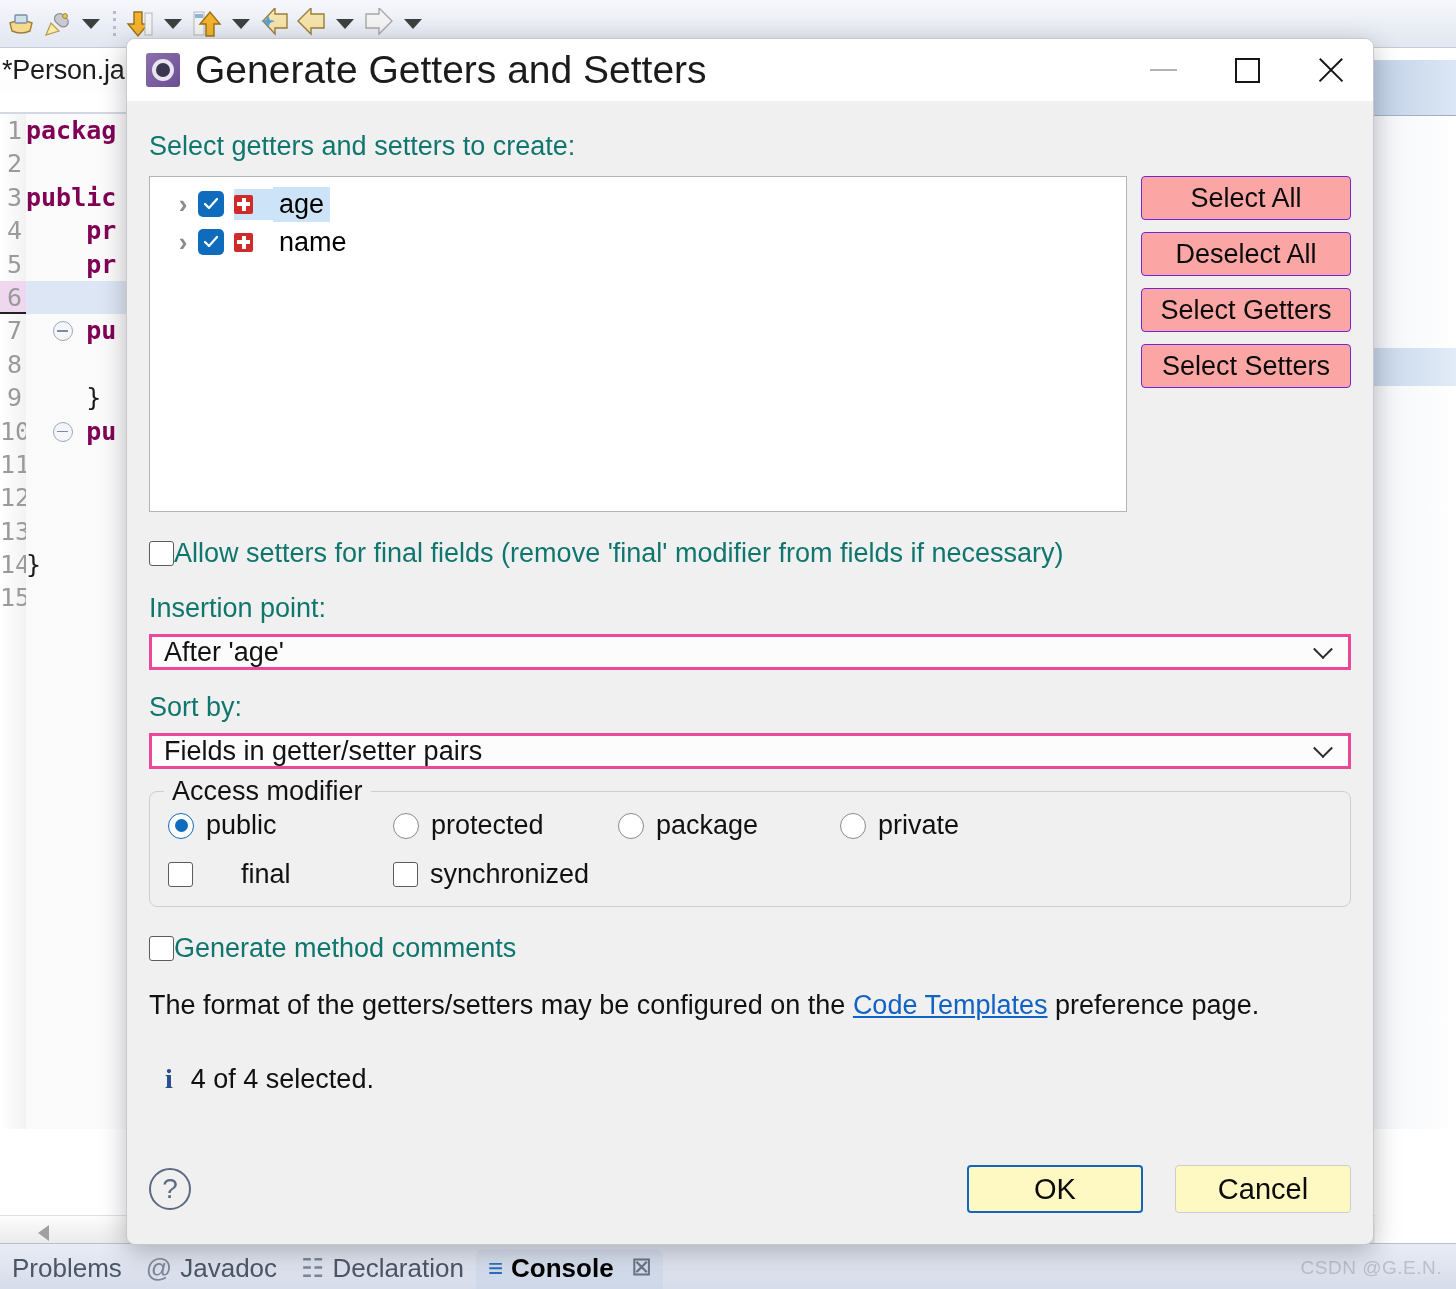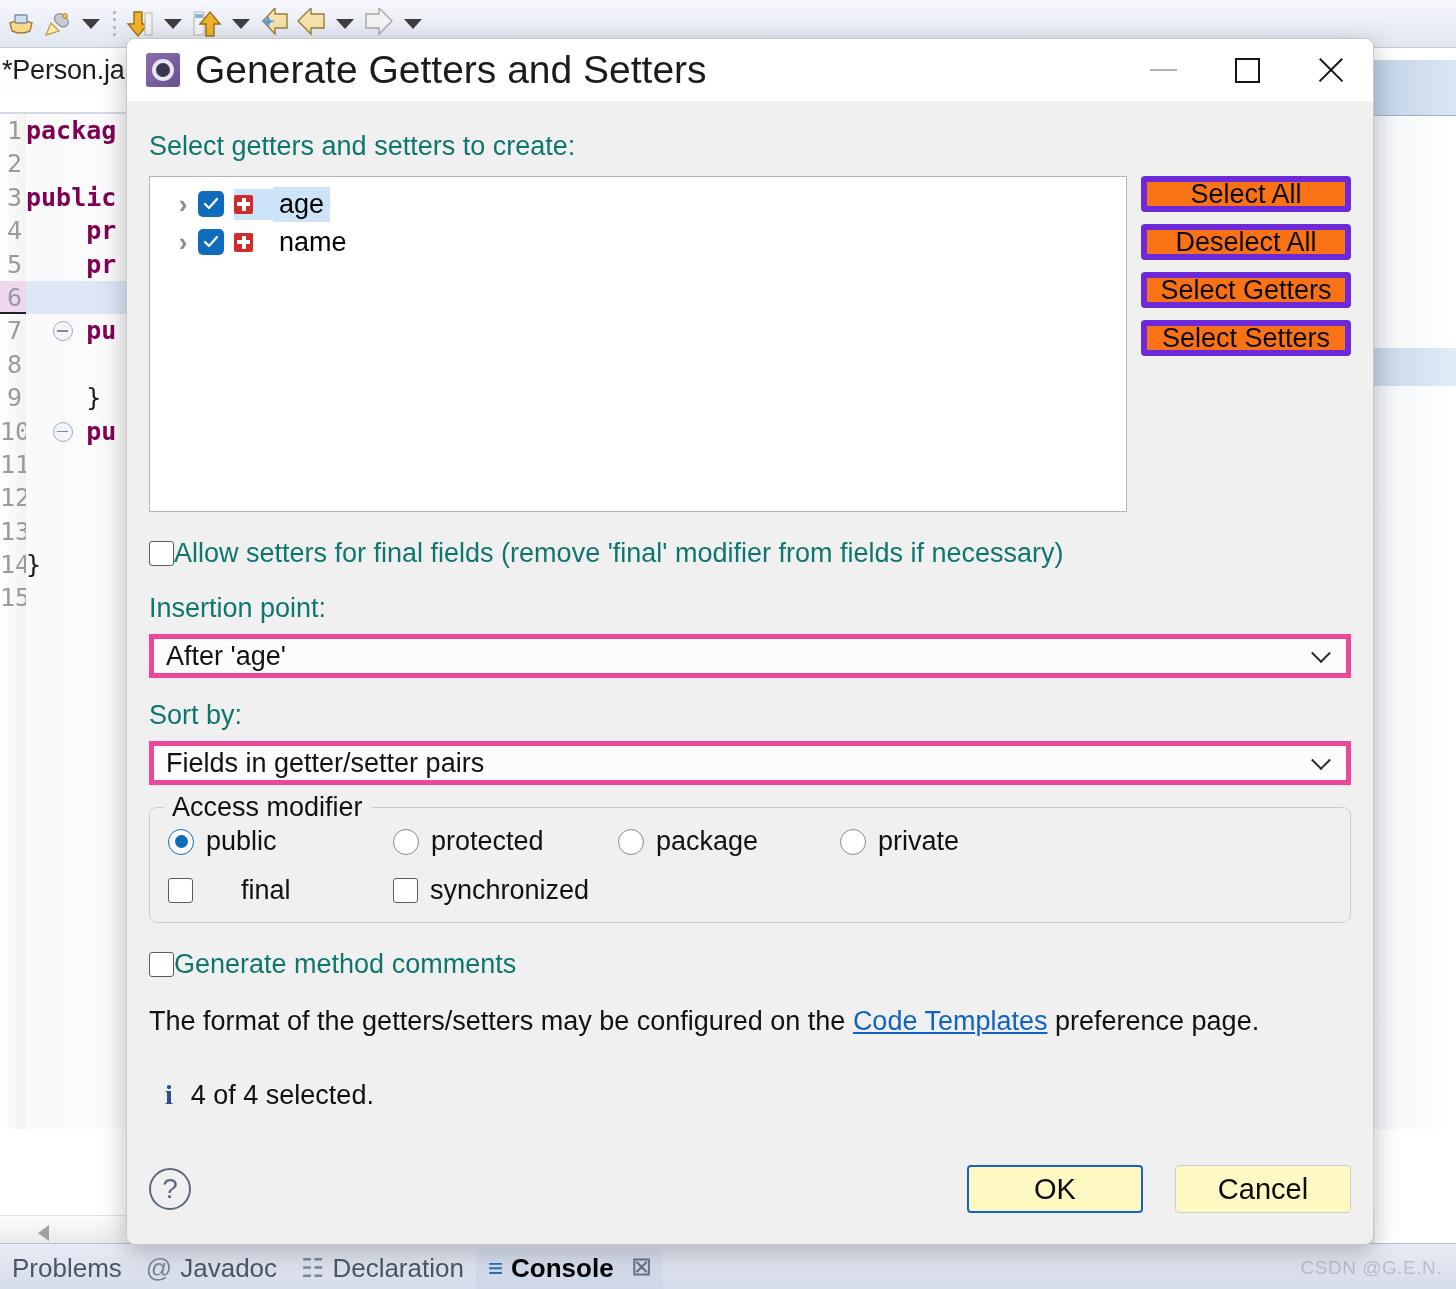--- a/index.html
+++ b/index.html
@@ -155,33 +155,33 @@
     position:relative;border-radius:2px;
   }
   .fieldico:before{content:"";position:absolute;left:7.5px;top:3px;width:4px;height:13px;background:#fff;}
   .fieldico:after{content:"";position:absolute;left:3px;top:7.5px;width:13px;height:4px;background:#fff;}
   .tname { font-size:27px; color:#000; padding:2px 6px; }
   .titem.selected .tname { background:#cde3f7; }
   .titem.selected .fieldico-wrap { background:#cde3f7; }
 
   .side-btns { display:flex; flex-direction:column; gap:12px; width:210px; }
   .sbtn {
-    height:36px; background:#f97316; border:6px solid #6d28d9; border-radius:4px;
+    height:44px; background:#fca5a5; border:1px solid #6d28d9; border-radius:4px;
     font-size:27px; color:#0b0b0b; display:flex; align-items:center; justify-content:center;
     font-family:"Liberation Sans", sans-serif;
   }
 
   .cbrow { display:flex; align-items:center; margin-top:26px; }
   .cbox {
     width:25px;height:25px;border:1.8px solid #5c5c5c;background:#fff;border-radius:3px;flex:none;
   }
   .cbrow .lbl { font-size:27px; }
 
   .combo {
-    height:44px; background:#fcfcfc; border:5px solid #ec4899;
+    height:36px; background:#fcfcfc; border:3px solid #ec4899;
     display:flex; align-items:center; padding:0 12px; position:relative;
     font-size:27px; color:#121212; margin-bottom:4px;
   }
   .combo .arw {
     position:absolute; right:18px; top:50%; width:14px;height:14px;
     border-right:2.4px solid #2b2b2b;border-bottom:2.4px solid #2b2b2b;
     transform:translateY(-70%) rotate(45deg);
   }
 
   .group {

